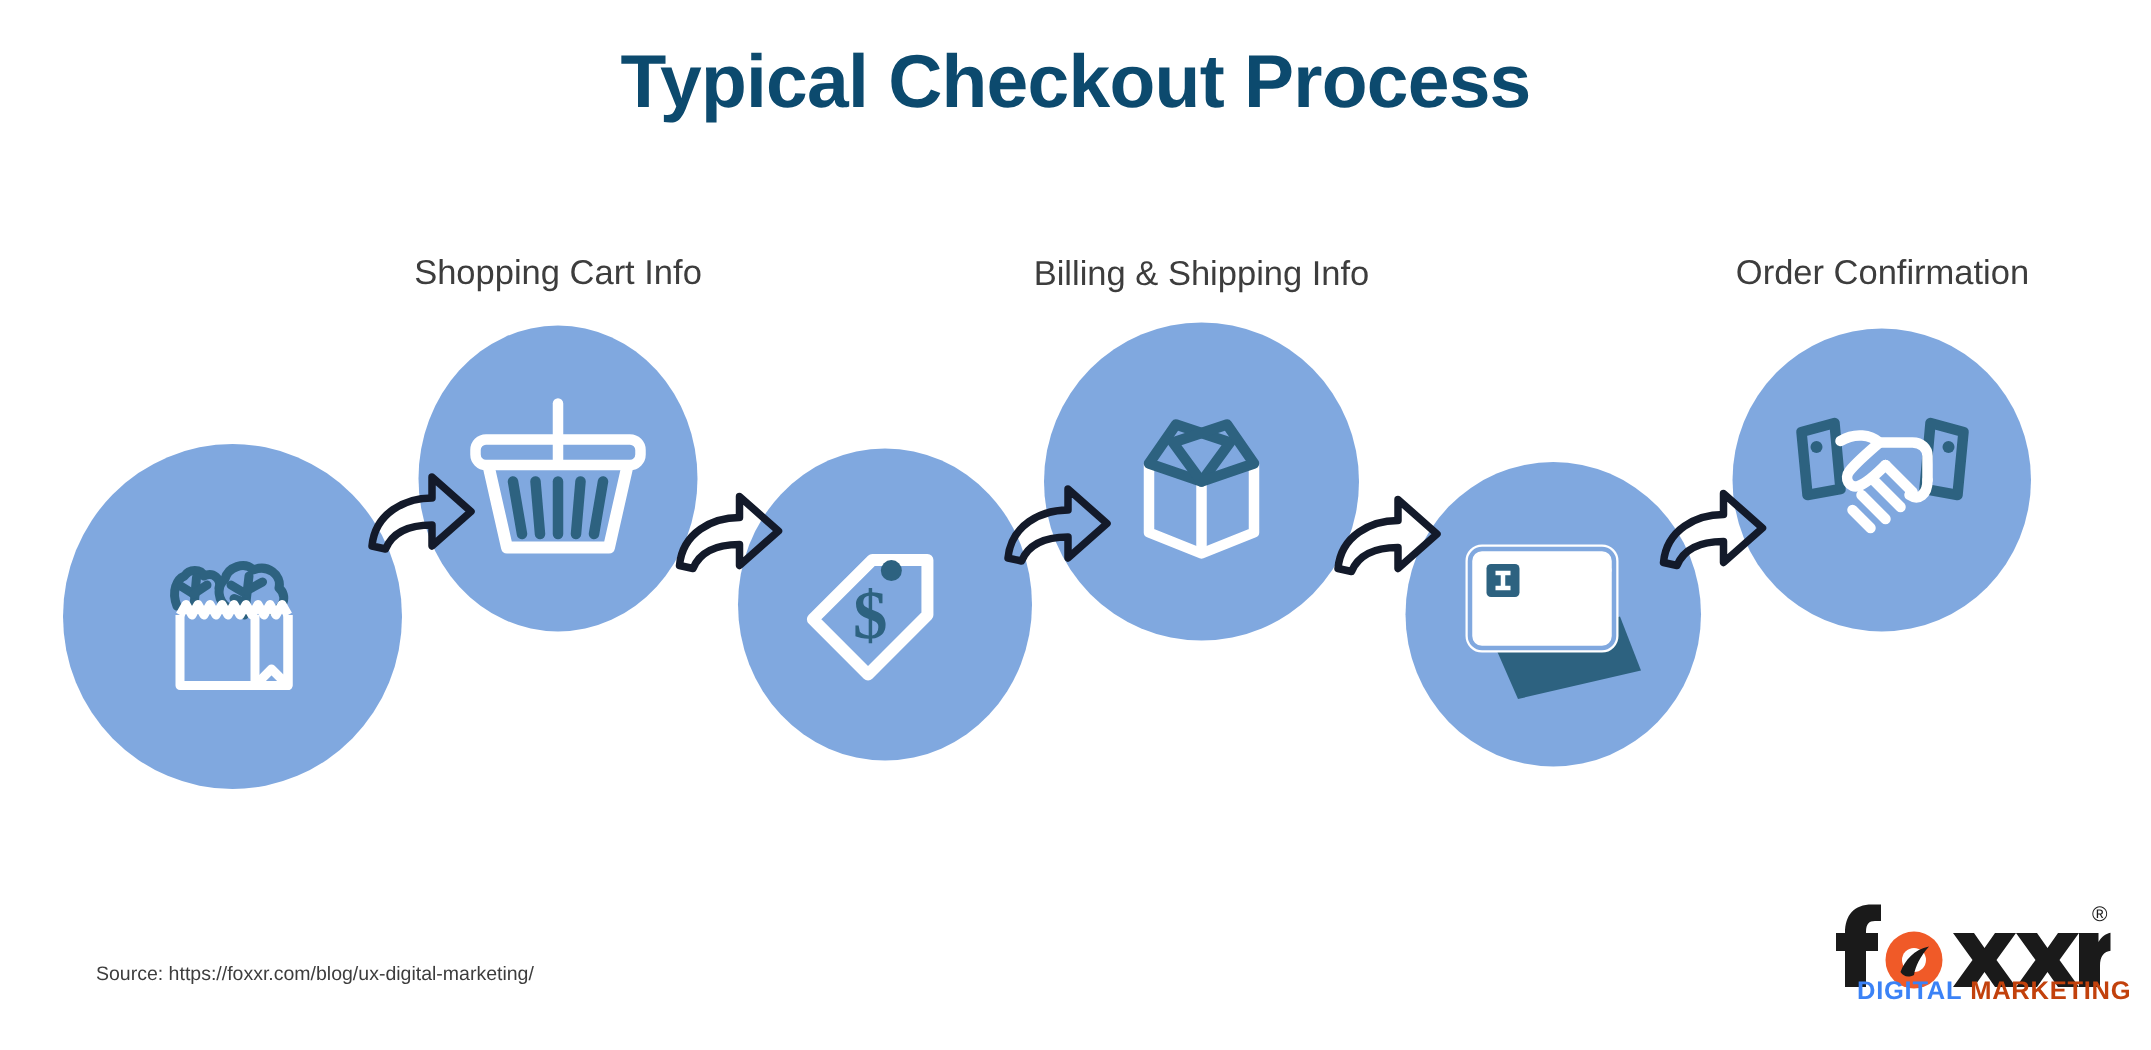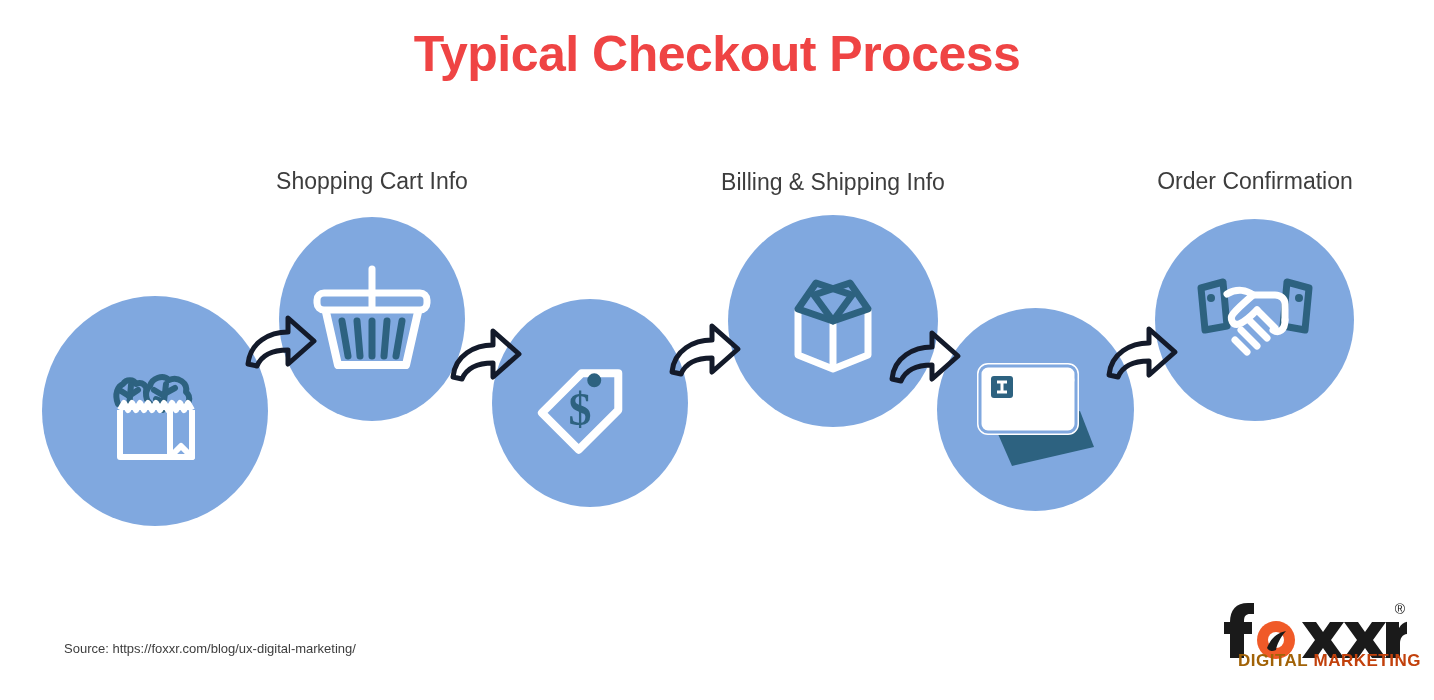--- a/index.html
+++ b/index.html
@@ -23,21 +23,21 @@
   
   #title {
     position: absolute;
     left: 0;
     top: 24px;
     width: 1434px;
     text-align: center;
     font-size: 50px;
     font-weight: bold;
     letter-spacing: -0.5px;
-    color: #ef4444;
+    color: #0c4a6e;
     line-height: 1.2;
   }
 
   
   .step {
     position: absolute;
   }
   .circle {
     position: absolute;
     left: 0;
@@ -111,21 +111,21 @@
   #logo-sub {
     position: absolute;
     left: 16px;
     top: 52px;
     font-size: 17px;
     font-weight: bold;
     letter-spacing: 0.5px;
     line-height: 1;
     white-space: nowrap;
   }
-  #logo-sub .dark { color: #a16207; margin-top: 41px; }
+  #logo-sub .dark { color: #3b82f6; margin-top: 41px; }
   #logo-sub .accent { color: #c2410c; }
 </style>
 </head>
 <body>
 
 <div id="canvas">
 
   <div id="title">Typical Checkout Process</div>
 
   <div class="step" style="left:42px; top:296px; width:226px; height:230px;">
@@ -188,21 +188,21 @@
           <circle cx="82" cy="50" r="7" fill="#2d6280"></circle>
           <g transform="rotate(45 50 62)">
             <text x="50" y="76" font-family="'Liberation Serif', serif" font-size="46" font-weight="bold" fill="#2d6280" text-anchor="middle">$</text>
           </g>
         </g>
       </svg>
     </div>
 
   </div>
 
-  <div class="step" style="left:728px; top:215px; width:210px; height:212px;">
+  <div class="step" style="left:696px; top:215px; width:210px; height:212px;">
     <div class="circle"></div>
     <div class="icon-wrap">
       <svg width="130" height="124" viewBox="0 0 130 124">
 
         <path d="M30 50 L30 96 L65 110 L100 96 L100 50" fill="none" stroke="#ffffff" stroke-width="7" stroke-linejoin="round"></path>
         <path d="M65 62 L65 110" fill="none" stroke="#ffffff" stroke-width="7"></path>
 
         <g fill="none" stroke="#2d6280" stroke-width="7" stroke-linejoin="round">
           <path d="M65 62 L30 50 L48 24 L84 36 Z"></path>
           <path d="M65 62 L100 50 L82 24 L46 36 Z"></path>

